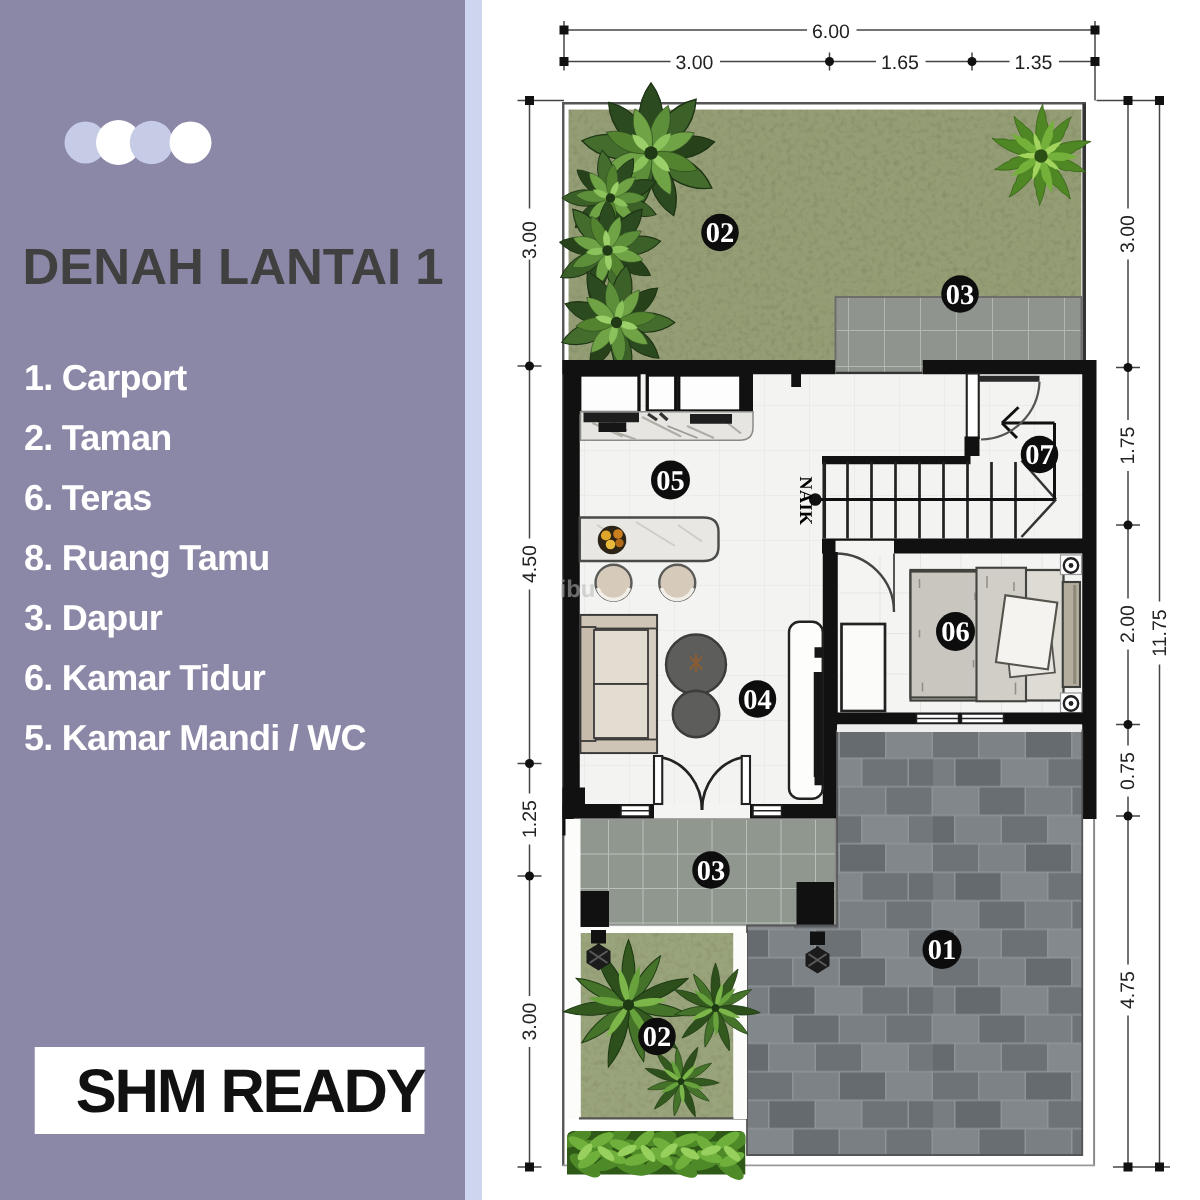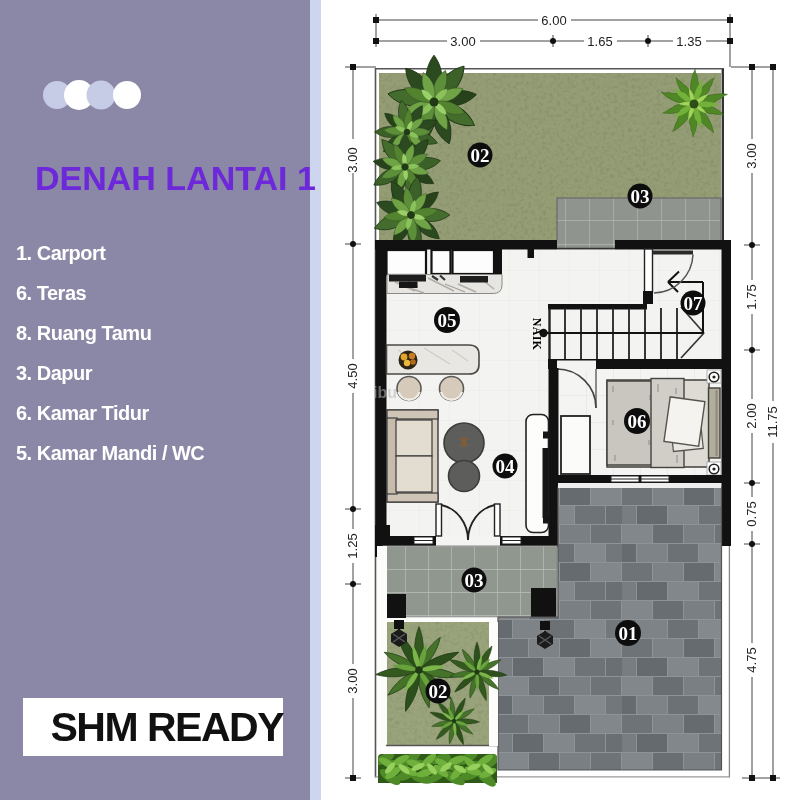--- a/index.html
+++ b/index.html
@@ -14,24 +14,25 @@
 
 <div class="abs" style="left:310px;top:0;width:11px;height:800px;background:#cdd5ef;"></div>
 
 <svg class="abs" style="left:0;top:0;" width="180" height="140" viewBox="0 0 180 140">
   <circle cx="57" cy="95" r="14" fill="#c6cbe6"></circle>
   <circle cx="79" cy="95" r="15" fill="#ffffff"></circle>
   <circle cx="101" cy="95" r="14.5" fill="#c6cbe6"></circle>
   <circle cx="127" cy="95" r="14" fill="#ffffff"></circle>
 </svg>
 
-<div class="abs" style="left:15px;top:161px;color:#6d28d9;font-size:34px;line-height:34px;font-weight:bold;white-space:nowrap;margin-left:20px;">DENAH LANTAI 1</div>
-
-<div class="abs" style="left:16px;top:233px;color:#fff;font-size:20px;font-weight:bold;letter-spacing:-0.5px;line-height:40px;white-space:nowrap;">
+<div class="abs" style="left:15px;top:161px;color:#404040;font-size:34px;line-height:34px;font-weight:bold;white-space:nowrap;">DENAH LANTAI 1</div>
+
+<div class="abs" style="left:16px;top:233px;color:#fff;font-size:24px;font-weight:bold;letter-spacing:-0.5px;line-height:40px;white-space:nowrap;">
   <div>1. Carport</div>
+  <div>2. Taman</div>
   <div>6. Teras</div>
   <div>8. Ruang Tamu</div>
   <div>3. Dapur</div>
   <div>6. Kamar Tidur</div>
   <div>5. Kamar Mandi / WC</div>
 </div>
 
 <div class="abs" style="left:23px;top:698px;width:260px;height:58px;background:#fff;display:flex;align-items:center;justify-content:flex-end;">
   <span style="color:#111;font-size:41px;font-weight:bold;letter-spacing:-1.5px;">SHM READY</span>
 </div>

